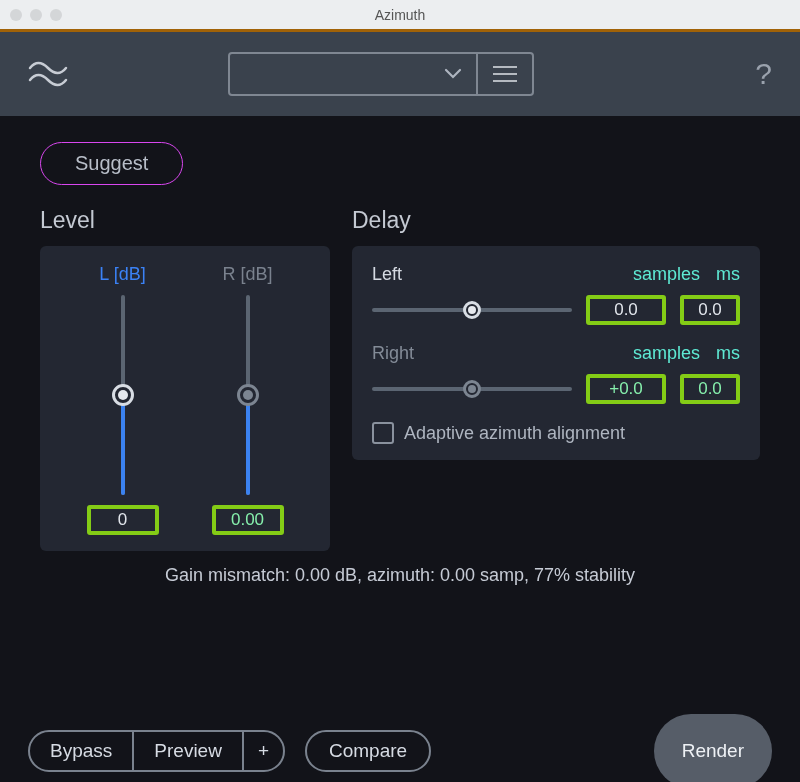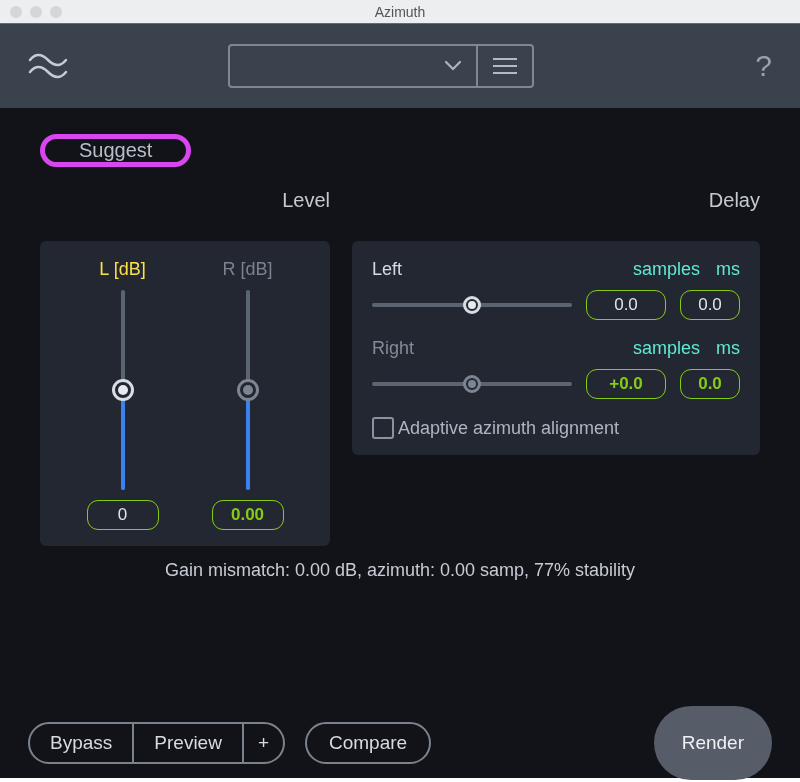--- a/index.html
+++ b/index.html
@@ -4,27 +4,27 @@
 <style>
 * { box-sizing: border-box; margin: 0; padding: 0; }
 body {
   font-family: -apple-system, "Segoe UI", Helvetica, Arial, sans-serif;
   background: #fff;
   width: 800px;
   height: 782px;
   overflow: hidden;
 }
 .titlebar {
-  height: 24px;
+  height: 32px;
   background: #eceef0;
   display: flex;
   align-items: center;
   padding: 0 10px;
   position: relative;
-  border-bottom: 1px solid #a16207;
+  border-bottom: 3px solid #a16207;
 }
 .traffic-lights { display: flex; gap: 8px; }
 .dot { width: 12px; height: 12px; border-radius: 50%; background: #d4d6d8; }
 .titlebar-title {
   position: absolute; left: 0; right: 0; text-align: center;
   font-size: 14px; color: #555; pointer-events: none;
 }
 .toolbar {
   height: 84px;
   background: #3a424d;
@@ -57,42 +57,42 @@
   font-size: 30px; font-weight: 300;
 }
 .main {
   background: #121319;
   height: 600px;
   padding: 26px 40px 0 40px;
   color: #bfc6d0;
 }
 .suggest-row { margin-bottom: 22px; }
 .pill-btn {
-  border: 5px solid #d946ef;
+  border: 1px solid #d946ef;
   background: transparent;
   color: #b8bec8;
   border-radius: 999px;
-  padding: 0 34px;
+  padding: 9px 34px;
   font-size: 20px;
   cursor: pointer;
 }
 .columns { display: flex; gap: 22px; align-items: flex-start; }
-.section-title { color: #c4c9d2; font-size: 20px; margin-bottom: 29px; text-align: right; }
+.section-title { color: #c4c9d2; font-size: 23px; margin-bottom: 12px; }
 .panel {
   background: #232732;
   border-radius: 6px;
   padding: 18px 20px 16px 20px;
 }
 .level-panel { width: 290px; }
 .delay-col { flex: 1; }
 .delay-panel { width: 100%; }
 .level-sliders { display: flex; justify-content: space-around; }
 .vslider-col { display: flex; flex-direction: column; align-items: center; gap: 10px; }
 .vslider-label { font-size: 18px; }
-.vslider-label.on { color: #fde047; }
+.vslider-label.on { color: #3b82f6; }
 .vslider-label.off { color: #7a828e; }
 .vertical-track {
   width: 4px; height: 200px; border-radius: 2px; position: relative;
   background: #5b6572;
 }
 .fill-bottom {
   position: absolute; bottom: 0; left: 0; right: 0; height: 50%;
   background: #3b82f0; border-radius: 0 0 2px 2px;
 }
 .thumb-outer {
@@ -100,27 +100,27 @@
   top: 50%;
   width: 22px; height: 22px; border-radius: 50%;
   border: 3px solid; display: flex; align-items: center; justify-content: center;
 }
 .thumb-outer.active { border-color: #d8dde4; background: #232732; }
 .thumb-outer.inactive { border-color: #7c8591; background: #232732; }
 .thumb-inner { width: 10px; height: 10px; border-radius: 50%; }
 .thumb-inner.active { background: #e6e9ee; }
 .thumb-inner.inactive { background: #7c8591; }
 .value-box {
-  height: 30px; border: 1px solid #84cc16; border-radius: 11px;
+  height: 30px; border: 4px solid #84cc16; border-radius: 3px;
   display: flex; align-items: center; justify-content: center;
   font-size: 17px; padding: 0 8px; min-width: 72px;
 }
 .value-box.on { color: #e2e6ec; }
-.value-box.off { color: #84cc16; font-weight: bold; }
-.check-row { display: flex; align-items: center; gap: 4px; margin-top: 14px; }
+.value-box.off { color: #86efac; }
+.check-row { display: flex; align-items: center; gap: 10px; margin-top: 14px; }
 .checkbox {
   width: 22px; height: 22px; border: 2px solid #8a929e; border-radius: 3px;
 }
 .check-label { font-size: 18px; color: #aeb5c0; }
 .delay-group { margin-bottom: 18px; }
 .delay-header { display: flex; align-items: baseline; margin-bottom: 10px; }
 .delay-side { font-size: 18px; flex: 1; }
 .delay-side.on { color: #d5dae2; }
 .delay-side.off { color: #838b97; }
 .unit-label { font-size: 18px; color: #5eead4; margin-right: 16px; }

